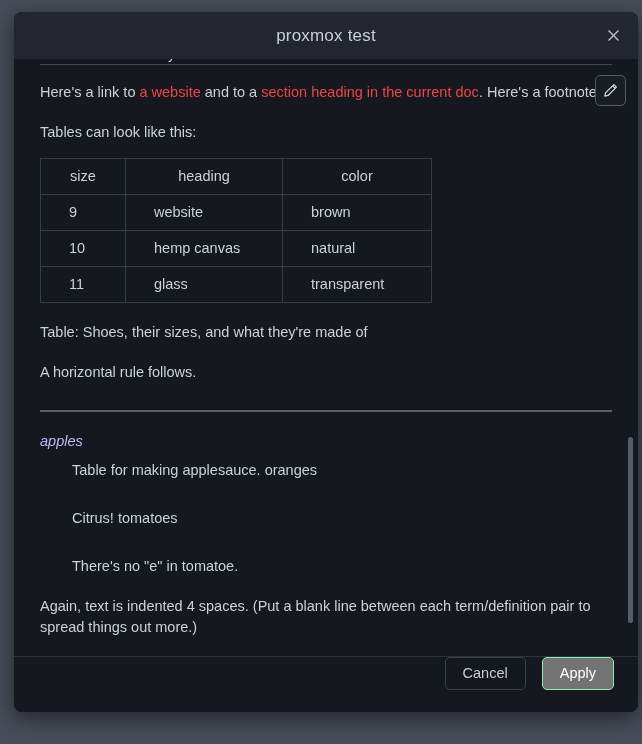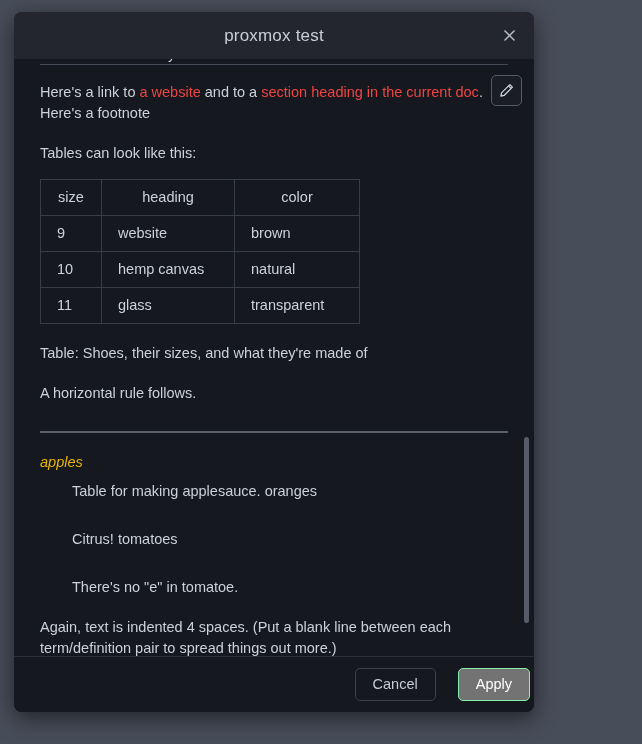--- a/index.html
+++ b/index.html
@@ -18,21 +18,21 @@
     position: relative;
     width: 642px;
     height: 744px;
   }
 
   
   .dialog {
     position: absolute;
     left: 14px;
     top: 12px;
-    width: 520px;
+    width: 624px;
     height: 700px;
     background: #15181e;
     border-radius: 8px;
     box-shadow: 0 6px 22px rgba(0,0,0,0.55);
     display: flex;
     flex-direction: column;
     overflow: hidden;
   }
 
   
@@ -122,21 +122,21 @@
 
   
   table.doc-table {
     border-collapse: collapse;
     margin-top: 15px;
     font-size: 14.5px;
   }
   table.doc-table th,
   table.doc-table td {
     border: 1px solid #383d47;
-    padding: 7px 16px;
+    padding: 7px 28px;
     color: #ccd1da;
     font-weight: normal;
   }
   table.doc-table th {
     text-align: center;
   }
   table.doc-table td {
     text-align: left;
   }
   table.doc-table .c-size   { width: 28px; }
@@ -148,21 +148,21 @@
     border: none;
     height: 2px;
     background: #5a6069;
     margin: 27px 0 0 0;
   }
 
   
   .dl-term {
     font-style: italic;
     margin: 19px 0 0 0;
-    color: #eab308;
+    color: #c4b5fd;
   }
   .dl-def {
     margin: 8px 0 0 32px;
     color: #ccd1da;
   }
   .dl-def + .dl-def {
     margin-top: 27px;
   }
 
   
@@ -203,24 +203,24 @@
     cursor: pointer;
   }
 
   
   .footer {
     height: 55px;
     min-height: 55px;
     background: #15181e;
     border-top: 1px solid #2c313a;
     display: flex;
-    align-items: center;
+    align-items: flex-start;
     justify-content: flex-end;
-    padding: 0 4px;
-    gap: 22px;
+    padding: 0 24px;
+    gap: 16px;
   }
   .btn {
     font-size: 14.5px;
     border-radius: 5px;
     padding: 7px 17px;
     cursor: pointer;
     line-height: 1.2;
     font-family: "Liberation Sans", sans-serif;
   }
   .btn-cancel {

